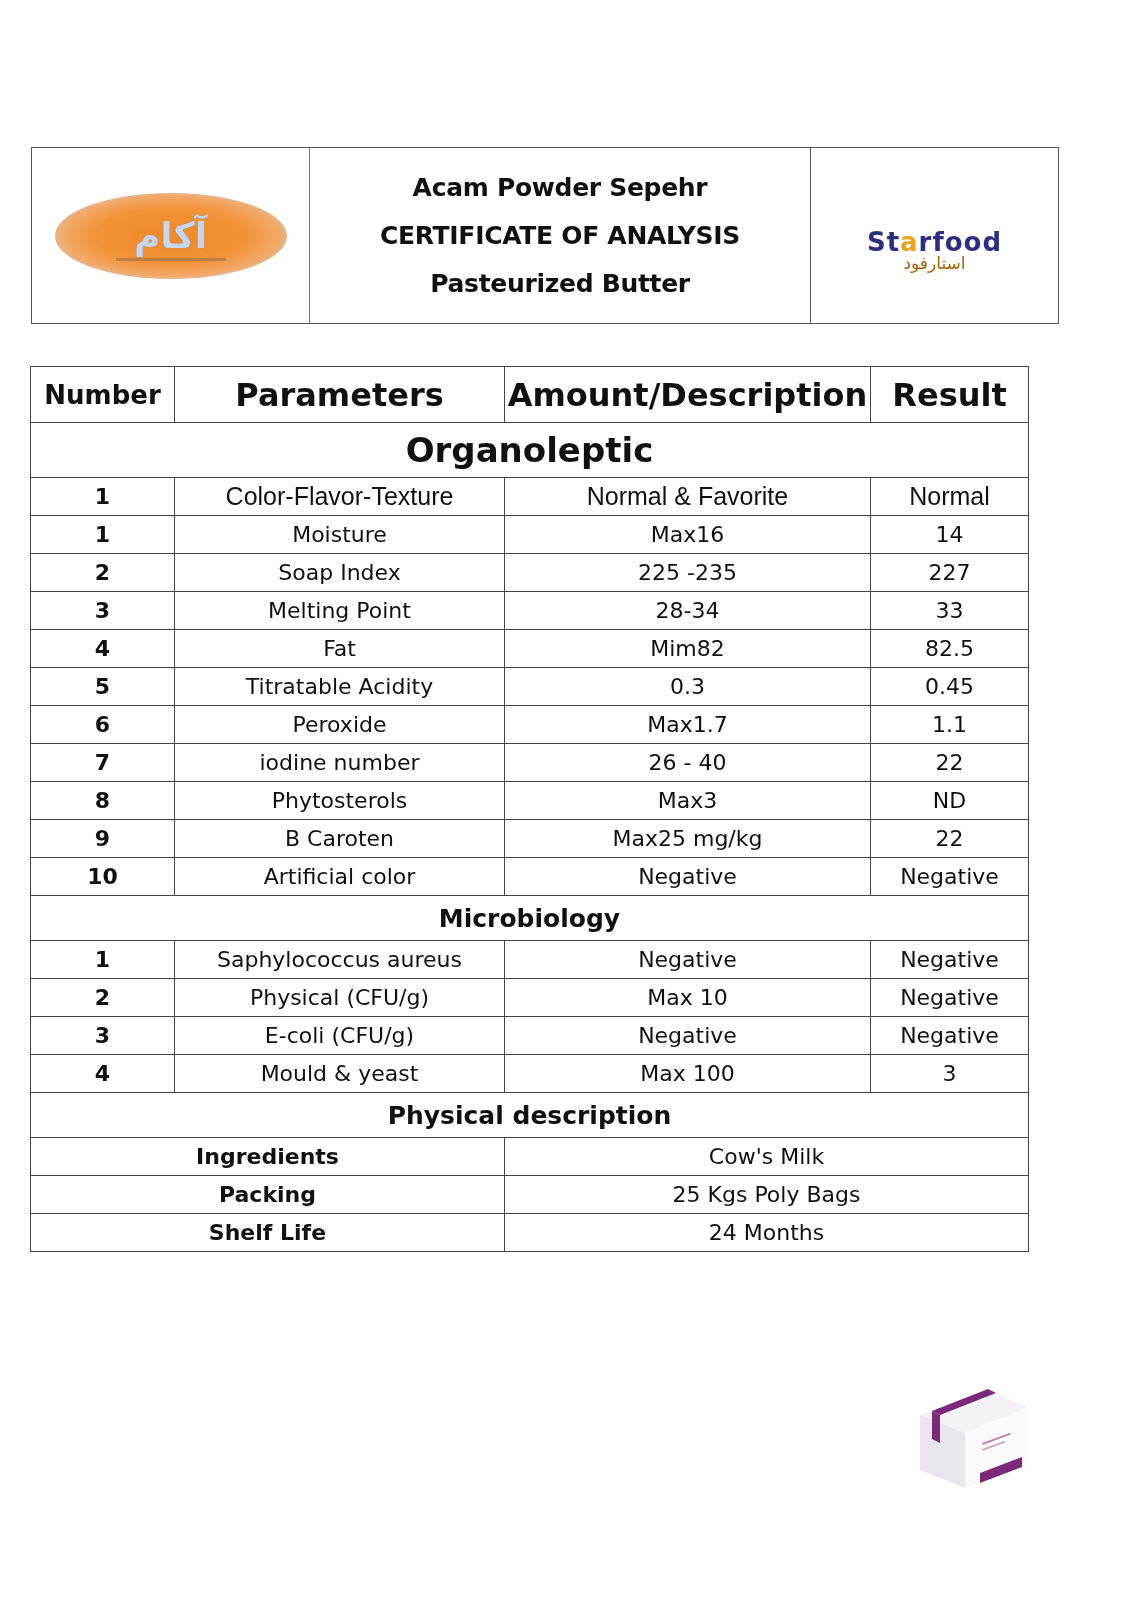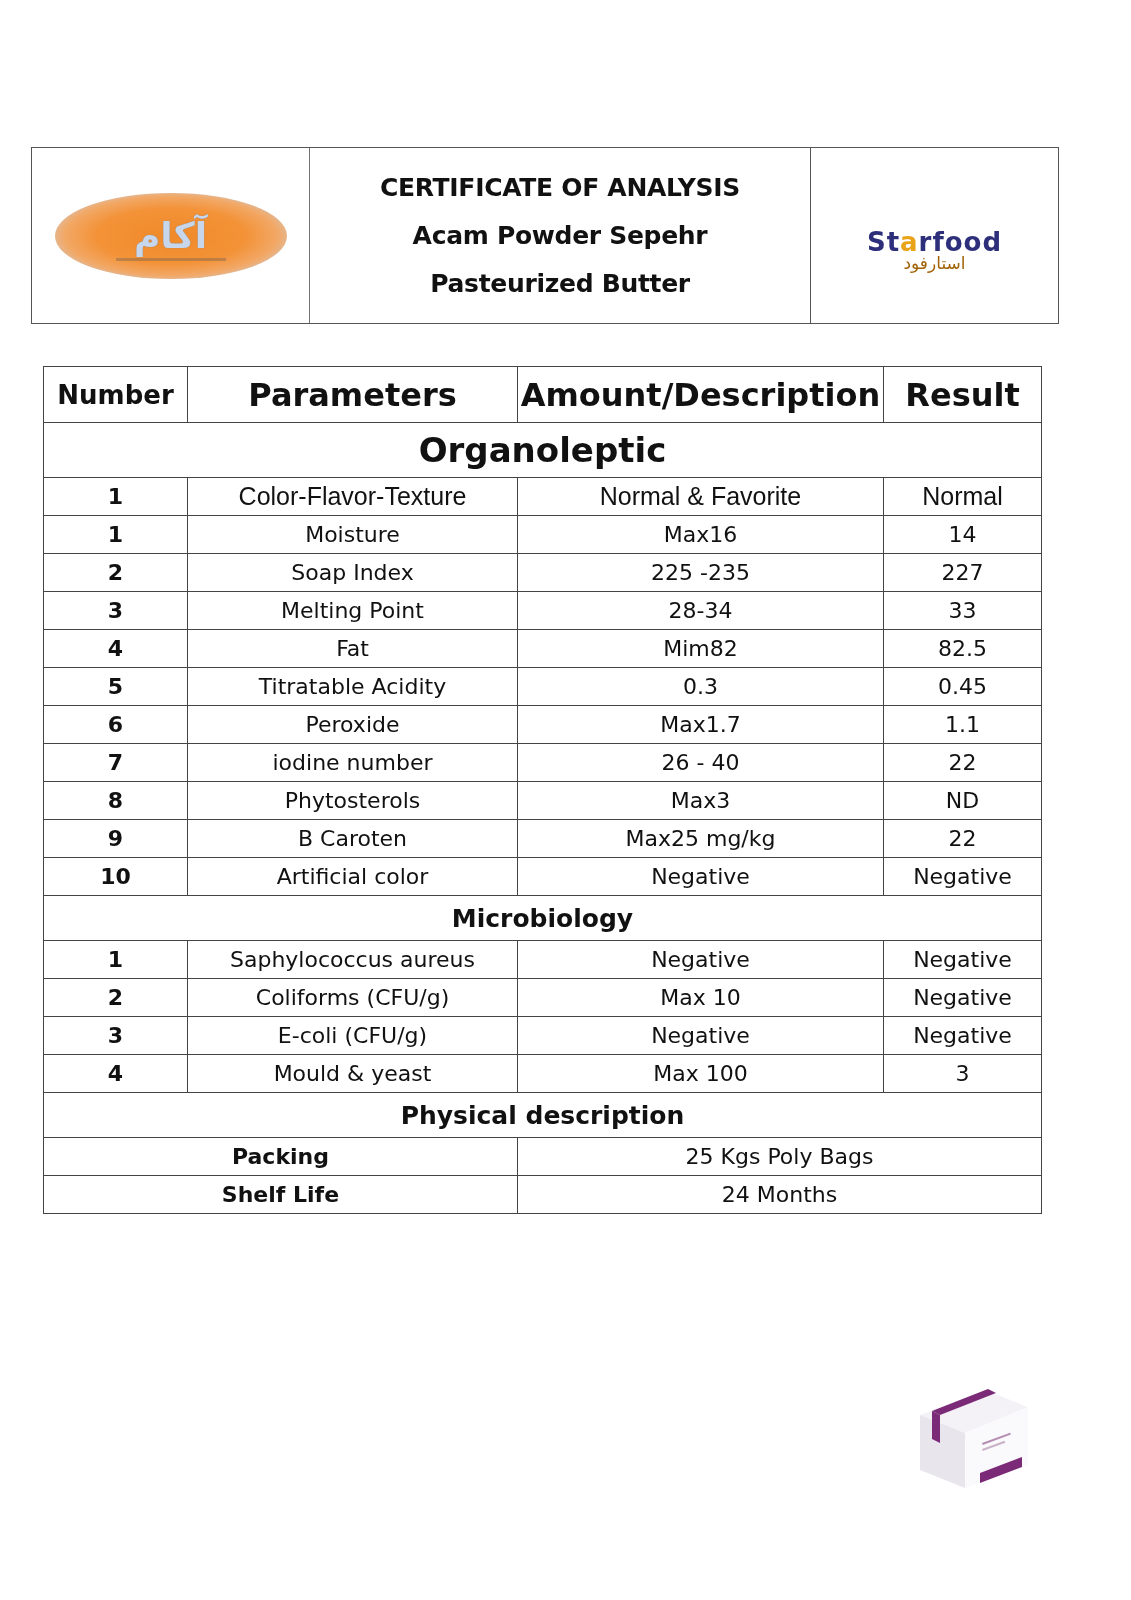--- a/index.html
+++ b/index.html
@@ -27,21 +27,21 @@
   .acam-logo .mark { font-size: 36px; font-weight: bold; color: #c7d6ea; letter-spacing: 2px; text-shadow: 0 0 1px #777; font-family: "DejaVu Sans", sans-serif; }
   .acam-logo .sub { position: absolute; bottom: 18px; width: 110px; height: 3px; background: #8a6a4a; opacity: .5; }
 
   .starfood { text-align: center; }
   .starfood .en { font-family: "DejaVu Sans", sans-serif; font-weight: bold; font-size: 26px; color: #2d2f7a; letter-spacing: 1px; margin-top: 28px; }
   .starfood .en .o { color: #e9a318; }
   .starfood .fa { font-size: 17px; color: #a16207; margin-top: -4px; font-family: "DejaVu Sans", sans-serif; }
 
   
   table.coa {
-    position: absolute; left: 43px; top: 366px; width: 998px;
+    position: absolute; left: 30px; top: 366px; width: 998px;
     border-collapse: collapse; table-layout: fixed;
     font-family: "DejaVu Sans", sans-serif;
   }
   table.coa td, table.coa th { border: 1.5px solid #444; text-align: center; padding: 0; }
   col.c1 { width: 144px; } col.c2 { width: 330px; } col.c3 { width: 366px; } col.c4 { width: 158px; }
   .hdr th { height: 55px; font-size: 32px; font-weight: bold; }
   .hdr th.num { font-size: 26px; }
   .sec td { font-weight: bold; }
   .sec.big td { height: 54px; font-size: 34px; }
   .sec.mid td { height: 44px; font-size: 25px; font-weight: normal; }
@@ -61,22 +61,22 @@
 <body>
 
 <div class="header">
   <div class="hcell logo-left">
     <div class="acam-logo">
       <span class="mark">آکام</span>
       <span class="sub"></span>
     </div>
   </div>
   <div class="hcell title">
+    <div class="title-line">Acam Powder Sepehr</div>
     <div class="title-line">CERTIFICATE OF ANALYSIS</div>
-    <div class="title-line">Acam Powder Sepehr</div>
     <div class="title-line">Pasteurized Butter</div>
   </div>
   <div class="hcell logo-right">
     <div class="starfood">
       <div class="en">St<span class="o">a</span>rfood</div>
       <div class="fa">استارفود</div>
     </div>
   </div>
 </div>
 
@@ -170,39 +170,43 @@
     <td colspan="4">Microbiology</td>
   </tr>
   <tr class="row">
     <td class="n">1</td>
     <td>Saphylococcus aureus</td>
     <td>Negative</td>
     <td>Negative</td>
   </tr>
   <tr class="row">
     <td class="n">2</td>
-    <td>Coliforms (CFU/g)</td>
+    <td>Physical (CFU/g)</td>
     <td>Max 10</td>
     <td>Negative</td>
   </tr>
   <tr class="row">
     <td class="n">3</td>
     <td>E-coli (CFU/g)</td>
     <td>Negative</td>
     <td>Negative</td>
   </tr>
   <tr class="row">
     <td class="n">4</td>
     <td>Mould &amp; yeast</td>
     <td>Max 100</td>
     <td>3</td>
   </tr>
 
   <tr class="sec small">
     <td colspan="4">Physical description</td>
+  </tr>
+  <tr class="desc">
+    <td colspan="2" class="k">Ingredients</td>
+    <td colspan="2">Cow's Milk</td>
   </tr>
   <tr class="desc">
     <td colspan="2" class="k">Packing</td>
     <td colspan="2">25 Kgs Poly Bags</td>
   </tr>
   <tr class="desc">
     <td colspan="2" class="k">Shelf Life</td>
     <td colspan="2">24 Months</td>
   </tr>
 </tbody>

